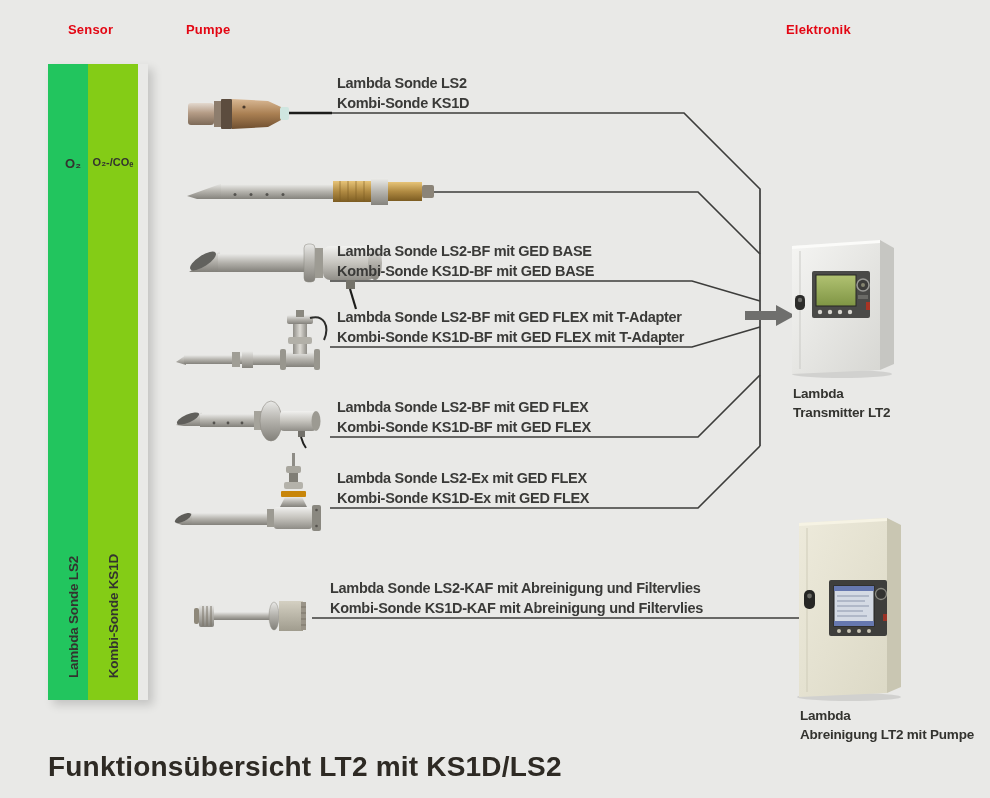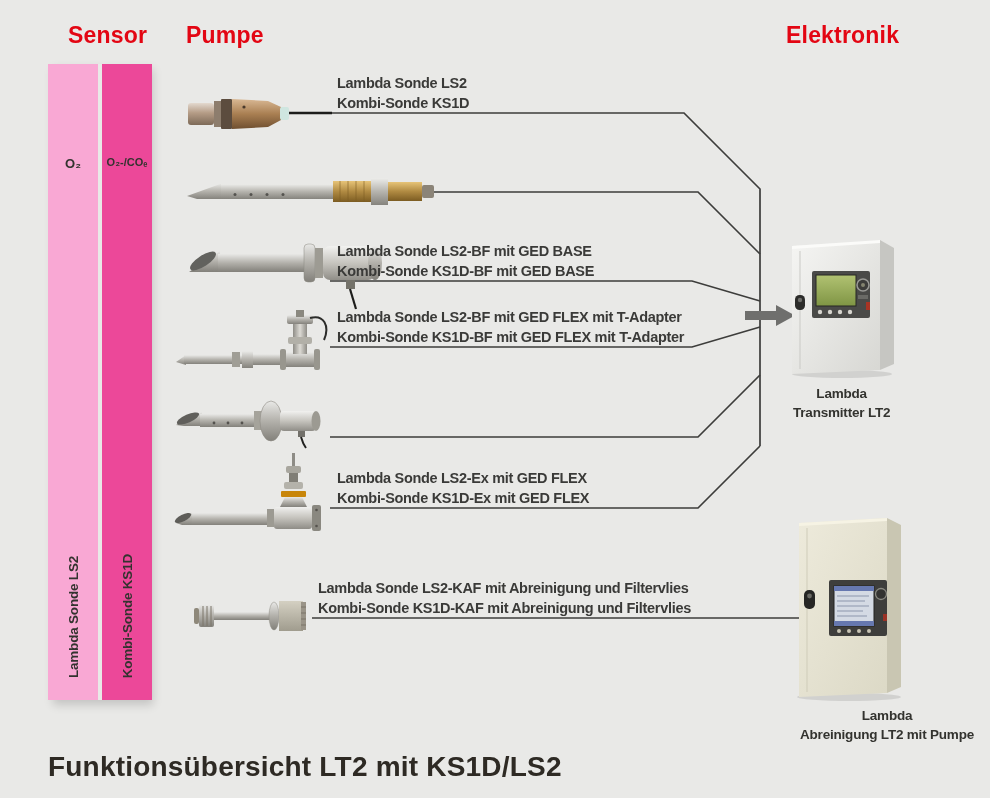--- a/index.html
+++ b/index.html
@@ -1,57 +1,57 @@
 <!DOCTYPE html>
 <html><head>
 <meta charset="utf-8">
 <style>
   html,body{margin:0;padding:0;background:#e9e9e7;}
   .stage{
     position:relative;width:990px;height:798px;background:#e9e9e7;
     overflow:hidden;font-family:"Liberation Sans",sans-serif;color:#3a3a38;
   }
-  .hdr{position:absolute;top:22px;font-size:23px;font-weight:bold;color:#e30613;letter-spacing:.2px;}
+  .hdr{position:absolute;top:22px;font-size:13px;font-weight:bold;color:#e30613;letter-spacing:.2px;}
   #h-sensor{left:68px}
   #h-sonden{left:186px}
   #h-elektronik{left:786px}
 
   .bars{position:absolute;left:48px;top:64px;width:100px;height:636px;box-shadow:5px 5px 9px rgba(0,0,0,.16);}
   .bar{position:absolute;top:0;height:100%;width:50px;}
-  #bar-o2{left:0;background:#f9a8d4;}
-  #bar-coe{left:54px;background:#ec4899;}
+  #bar-o2{left:0;background:#22c55e;}
+  #bar-coe{left:40px;background:#84cc16;}
   .gas{position:absolute;top:92px;left:0;width:100%;text-align:center;font-weight:bold;font-size:13px;color:#33332f;}
   #bar-coe .gas{font-size:11px;}
   .vwrap{position:absolute;left:0;bottom:22px;width:100%;height:220px;display:flex;flex-direction:column;align-items:center;justify-content:flex-end;}
   .vlabel{writing-mode:vertical-rl;transform:rotate(180deg);white-space:nowrap;font-weight:bold;font-size:13.5px;letter-spacing:-.2px;color:#33332f;}
 
   .lines{position:absolute;left:0;top:0;pointer-events:none;}
 
   .plabel{position:absolute;font-weight:bold;font-size:14.5px;line-height:19.5px;letter-spacing:-.3px;white-space:nowrap;color:#3a3a38;}
   #pl-1{left:337px;top:74px}
   #pl-2{left:337px;top:153px}
   #pl-3{left:337px;top:242px}
   #pl-4{left:337px;top:308px}
   #pl-5{left:337px;top:398px}
   #pl-6{left:337px;top:469px}
-  #pl-7{left:318px;top:579px}
+  #pl-7{left:330px;top:579px}
 
   .probe{position:absolute;}
   #probe-1{left:186px;top:91px}
   #probe-2{left:183px;top:170px}
   #probe-3{left:186px;top:236px}
   #probe-4{left:176px;top:310px}
   #probe-5{left:174px;top:399px}
   #probe-6{left:174px;top:453px}
   #probe-7{left:194px;top:599px}
 
   .tx{position:absolute;}
   #tx-1{left:786px;top:233px}
   #tx-2{left:791px;top:516px}
-  .txlabel{position:absolute;font-weight:bold;font-size:13.5px;line-height:19px;letter-spacing:-.2px;white-space:nowrap;color:#33332f;text-align:center;}
+  .txlabel{position:absolute;font-weight:bold;font-size:13.5px;line-height:19px;letter-spacing:-.2px;white-space:nowrap;color:#33332f;}
   #txl-1{left:793px;top:384px}
   #txl-2{left:800px;top:706px}
 
   .caption{position:absolute;left:48px;top:751px;font-size:28px;letter-spacing:.2px;color:#2e2a24;font-weight:bold;}
 </style>
 </head>
 <body>
 
 <div class="stage">
 
@@ -282,20 +282,24 @@
   </div>
   <div class="plabel" id="pl-2">
   </div>
   <div class="plabel" id="pl-3">
     <div>Lambda Sonde LS2-BF mit GED BASE</div>
     <div>Kombi-Sonde KS1D-BF mit GED BASE</div>
   </div>
   <div class="plabel" id="pl-4">
     <div>Lambda Sonde LS2-BF mit GED FLEX mit T-Adapter</div>
     <div>Kombi-Sonde KS1D-BF mit GED FLEX mit T-Adapter</div>
+  </div>
+  <div class="plabel" id="pl-5">
+    <div>Lambda Sonde LS2-BF mit GED FLEX</div>
+    <div>Kombi-Sonde KS1D-BF mit GED FLEX</div>
   </div>
   <div class="plabel" id="pl-6">
     <div>Lambda Sonde LS2-Ex mit GED FLEX</div>
     <div>Kombi-Sonde KS1D-Ex mit GED FLEX</div>
   </div>
   <div class="plabel" id="pl-7">
     <div>Lambda Sonde LS2-KAF mit Abreinigung und Filtervlies</div>
     <div>Kombi-Sonde KS1D-KAF mit Abreinigung und Filtervlies</div>
   </div>
 

